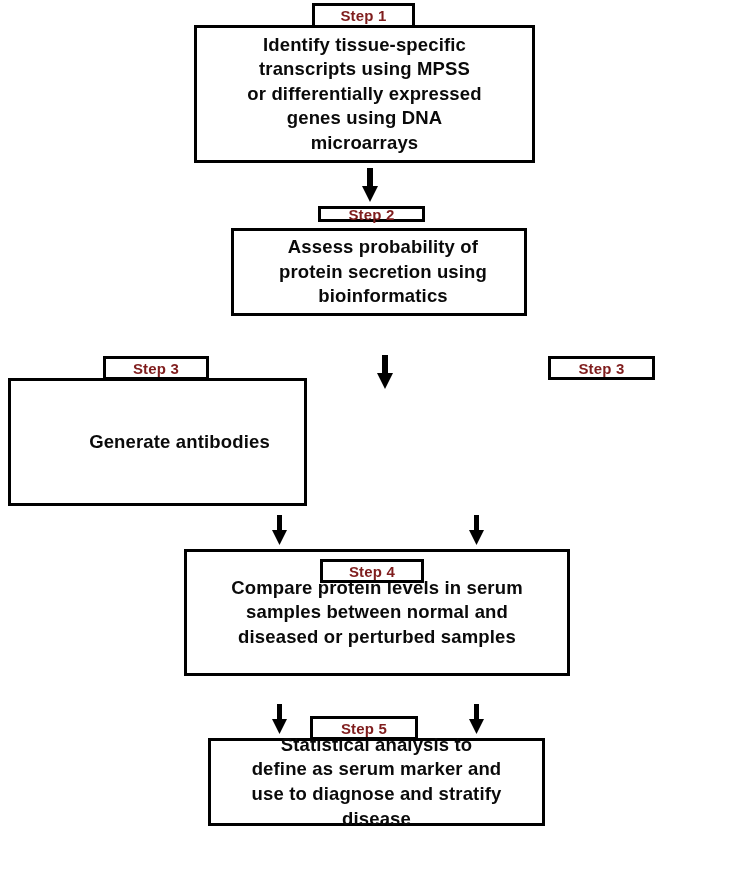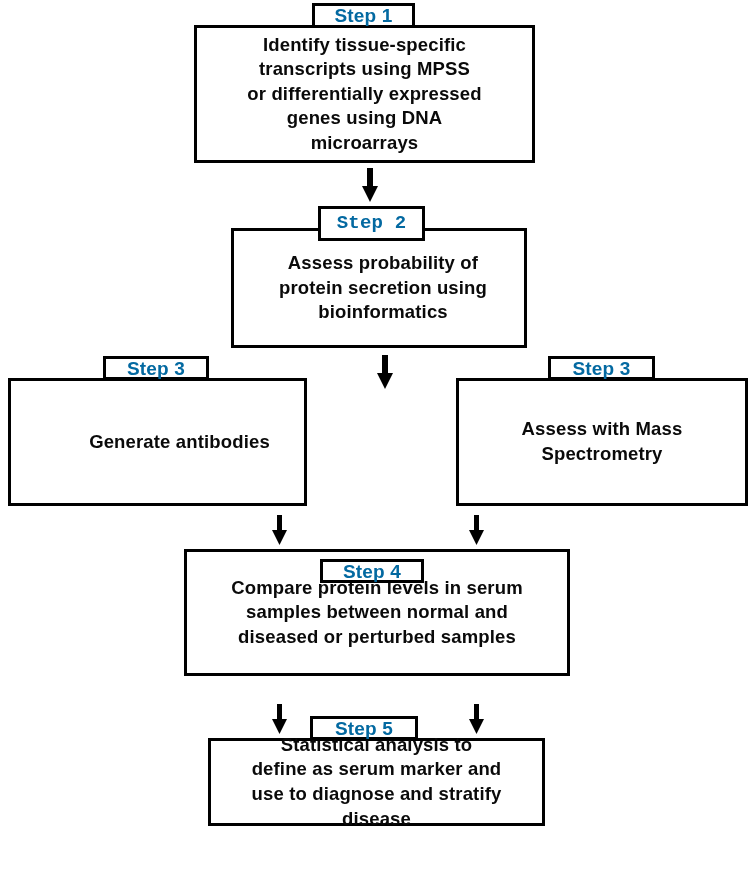--- a/index.html
+++ b/index.html
@@ -42,22 +42,22 @@
     box-sizing: border-box;
     border: 3px solid #000000;
     background: #ffffff;
     display: flex;
     align-items: center;
     justify-content: center;
     z-index: 3;
   }
   .tab-text {
     font-weight: bold;
-    font-size: 19px;
-    color: #0369a1;
+    font-size: 15px;
+    color: #7f1d1d;
     letter-spacing: 0.2px;
     line-height: 1;
   }
   
   .arrow {
     position: absolute;
     z-index: 2;
   }
   .arrow svg { display: block; }
 </style>
@@ -77,47 +77,43 @@
     <span class="tab-text">Step 1</span>
   </div>
 
   <div class="arrow" style="left:362px; top:168px; width:16px; height:34px;">
     <svg width="16" height="34" viewBox="0 0 16 34">
       <rect x="5" y="0" width="6" height="20" fill="#000000"></rect>
       <polygon points="0,18 16,18 8,34" fill="#000000"></polygon>
     </svg>
   </div>
 
-  <div class="node" style="left:231px; top:228px; width:296px; height:120px;padding-left:8px;">
+  <div class="node" style="left:231px; top:228px; width:296px; height:88px;padding-left:8px;">
     <div class="node-text">Assess probability of
 protein secretion using
 bioinformatics</div>
   </div>
-  <div class="tab" style="left:318px; top:206px; width:107px; height:35px;font-family:Liberation Mono, monospace;">
+  <div class="tab" style="left:318px; top:206px; width:107px; height:16px;">
     <span class="tab-text">Step 2</span>
   </div>
 
   <div class="arrow" style="left:377px; top:355px; width:16px; height:34px;">
     <svg width="16" height="34" viewBox="0 0 16 34">
       <rect x="5" y="0" width="6" height="20" fill="#000000"></rect>
       <polygon points="0,18 16,18 8,34" fill="#000000"></polygon>
     </svg>
   </div>
 
   <div class="node" style="left:8px; top:378px; width:299px; height:128px;padding-left:44px;">
     <div class="node-text">Generate antibodies</div>
   </div>
   <div class="tab" style="left:103px; top:356px; width:106px; height:24px;">
     <span class="tab-text">Step 3</span>
   </div>
 
-  <div class="node" style="left:456px; top:378px; width:292px; height:128px;">
-    <div class="node-text">Assess with Mass
-Spectrometry</div>
-  </div>
   <div class="tab" style="left:548px; top:356px; width:107px; height:24px;">
     <span class="tab-text">Step 3</span>
   </div>
 
   <div class="arrow" style="left:272px; top:515px; width:15px; height:30px;">
     <svg width="15" height="30" viewBox="0 0 15 30">
       <rect x="5" y="0" width="5" height="17" fill="#000000"></rect>
       <polygon points="0,15 15,15 7.5,30" fill="#000000"></polygon>
     </svg>
   </div>

